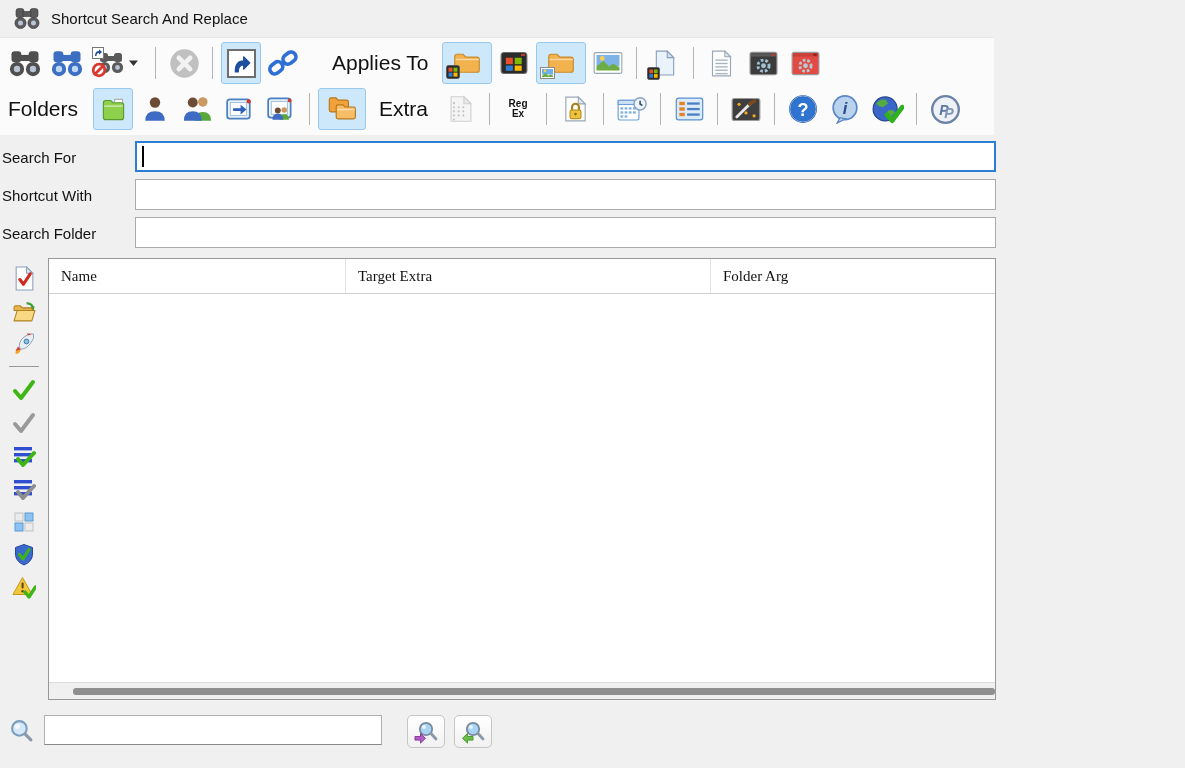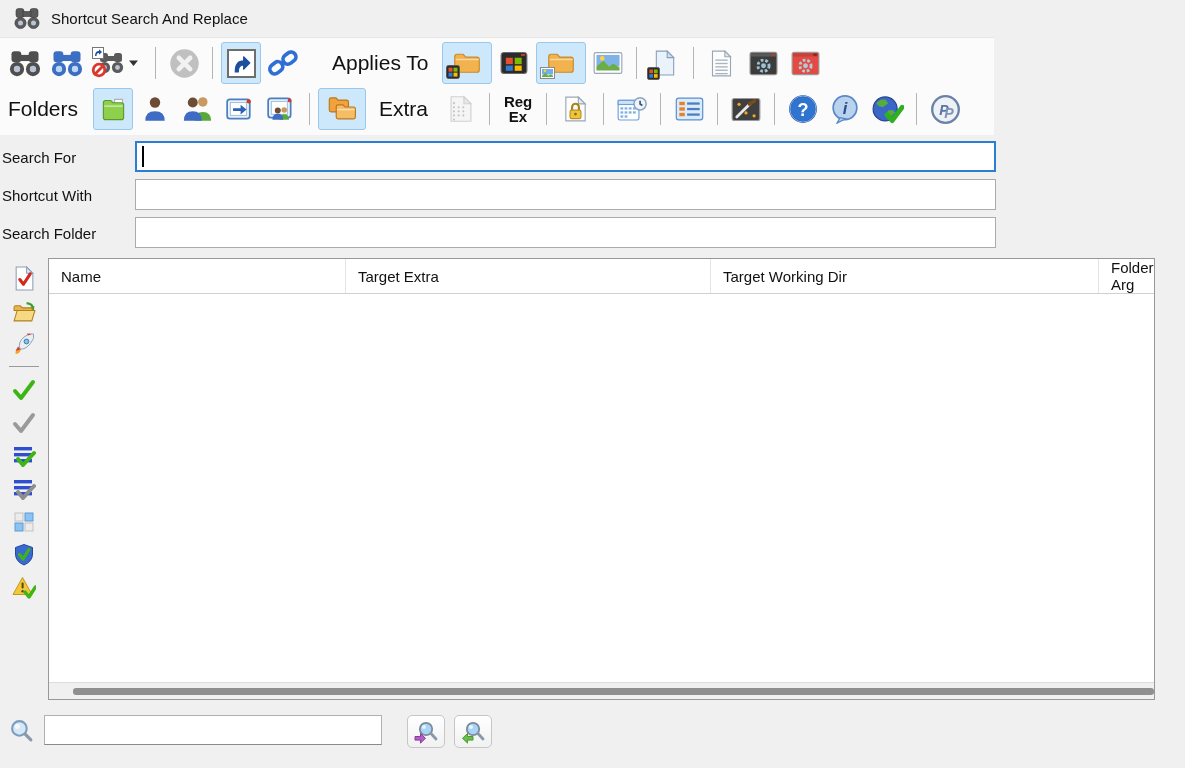--- a/index.html
+++ b/index.html
@@ -26,21 +26,21 @@
     display:flex; align-items:center; justify-content:center;
     border:1px solid transparent; border-radius:3px; margin:0 1px;
     background:transparent; cursor:pointer;
   }
   .tb-btn.selected { background:#cde8fb; border-color:#9ac8ec; }
   .tb-btn.disabled { opacity:.95; }
   .tb-sep { width:1px; height:32px; background:#b5b5b5; margin:0 7px; flex:none; }
   .tb-label { font-size:21px; margin:0 10px; white-space:nowrap; }
   .dd-arrow { margin-left:4px; display:flex; align-items:center; }
   .regex-btn {
-    font-size:15px; font-weight:bold; line-height:1.02; text-align:center;
+    font-size:10px; font-weight:bold; line-height:1.02; text-align:center;
     color:#111; letter-spacing:0;
   }
   .stack { position:relative; display:inline-block; }
   .stack .badge-tl { position:absolute; left:-6px; top:-5px; }
   .stack .badge-bl { position:absolute; left:-7px; bottom:-4px; }
   .shortcut-box {
     width:29px; height:29px; background:#fff; border:2px solid #6e6e6e;
     display:flex; align-items:center; justify-content:center;
   }
   svg { display:block; }
@@ -65,21 +65,21 @@
     width:34px; height:33px; display:flex; align-items:center; justify-content:center;
     cursor:pointer; flex:none;
   }
   .side-sep { width:30px; height:1px; background:#9a9a9a; margin:5px 0 6px; }
 
   .table {
     flex:1; margin-right:-2px; margin-bottom:5px;
     border:1px solid #989898; background:#fff; display:flex; flex-direction:column;
   }
   .thead { display:flex; height:35px; flex:none; border-bottom:1px solid #d0d0d0; font-size:15px; }
-  .th { display:flex; align-items:center; padding-left:12px; border-right:1px solid #e4e4e4; height:100%; cursor:pointer; }
+  .th { display:flex; align-items:center; padding-left:12px; border-right:1px solid #e4e4e4; height:100%; cursor:pointer;font-family:Liberation Serif, serif; }
   .th.c0 { width:297px; flex:none; }
   .th.c1 { width:365px; flex:none; }
   .th.c2 { width:388px; flex:none; }
   .th.c3 { flex:1; border-right:none; }
   .tbody { flex:1; background:#fff; }
   .hscroll { height:17px; flex:none; background:#f0f0f0; border-top:1px solid #dcdcdc; position:relative; }
   .hthumb { position:absolute; left:24px; right:0; top:5px; height:7px; background:#8f8f8f; border-radius:3px; cursor:pointer; }
 
   
   .bottom { height:63px; background:#f0f0f0; display:flex; align-items:flex-start; padding:10px 0 0 9px; }
@@ -554,21 +554,20 @@
           <circle cx="10.6" cy="15.3" r="1.2" fill="#5a4408"></circle>
           <path d="M13 16 l4 5 L23.5 11" fill="none" stroke="#3db514" stroke-width="3.4" stroke-linecap="round" stroke-linejoin="round"></path>
         </svg>
       </div>
     </div>
 
     <div class="table">
       <div class="thead">
         <div class="th c0">Name</div>
         <div class="th c1">Target Extra</div>
-        <div class="th c2">Target Working Dir</div>
         <div class="th c3">Folder Arg</div>
       </div>
       <div class="tbody"></div>
       <div class="hscroll">
         <div class="hthumb"></div>
       </div>
     </div>
   </div>
 
   <div class="bottom">

